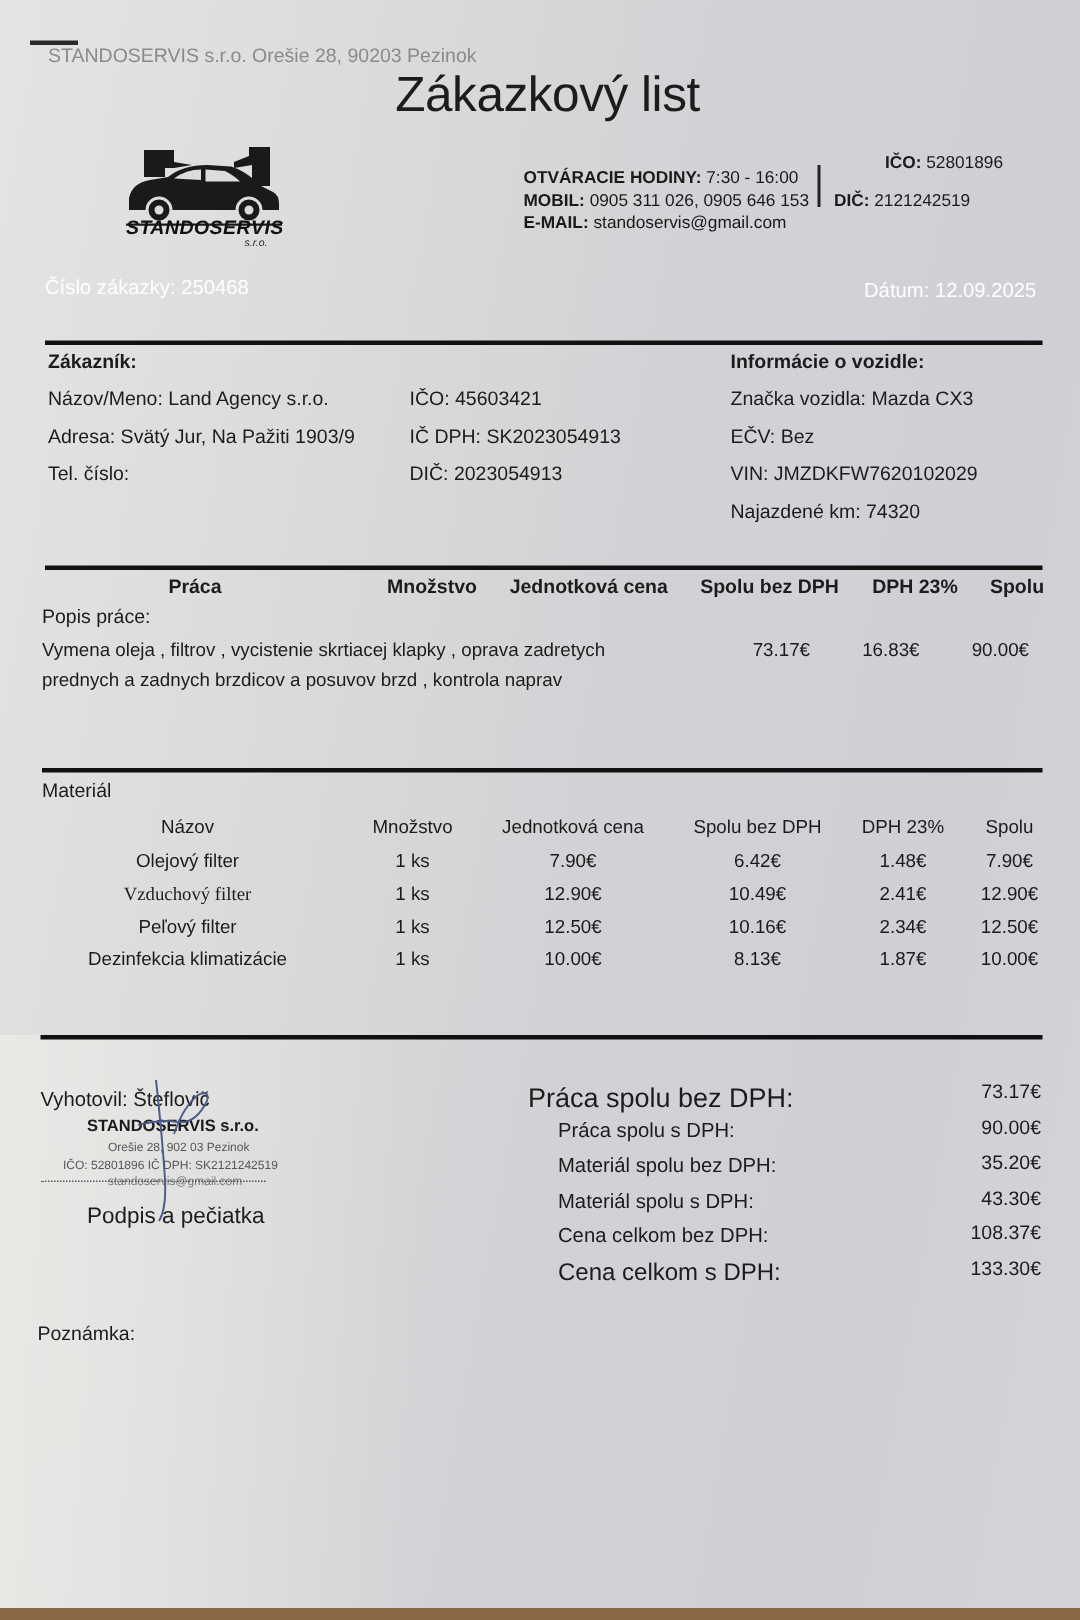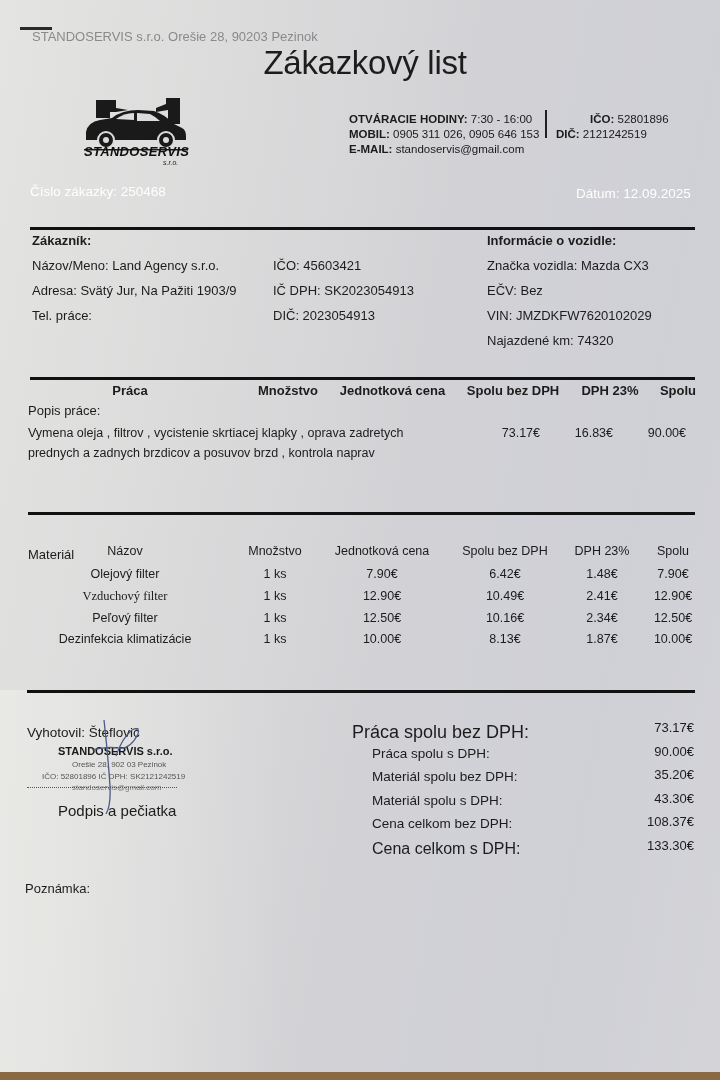--- a/index.html
+++ b/index.html
@@ -75,37 +75,37 @@
 </div>
 <div class="abs contact" style="left:349px; top:128px;">
   <b>MOBIL:</b>
   <span>0905 311 026, 0905 646 153</span>
 </div>
 <div class="abs contact" style="left:349px; top:143px;">
   <b>E-MAIL:</b>
   <span>standoservis@gmail.com</span>
 </div>
 <div class="abs contact-divider"></div>
-<div class="abs contact" style="left:556px; top:113px;padding-left:34px;">
+<div class="abs contact" style="left:556px; top:103px;padding-left:34px;">
   <b>IČO:</b>
   <span>52801896</span>
 </div>
 <div class="abs contact" style="left:556px; top:128px;">
   <b>DIČ:</b>
   <span>2121242519</span>
 </div>
 
 <div class="abs meta" style="left:30px; top:184px;">Číslo zákazky: 250468</div>
 <div class="abs meta" style="left:576px; top:186px;">Dátum: 12.09.2025</div>
 
 <div class="abs rule" style="left:30px; top:227px; width:665px;"></div>
 <div class="abs txt bold" style="left:32px; top:233px;">Zákazník:</div>
 <div class="abs txt" style="left:32px; top:258px;">Názov/Meno: Land Agency s.r.o.</div>
 <div class="abs txt" style="left:32px; top:283px;">Adresa: Svätý Jur, Na Pažiti 1903/9</div>
-<div class="abs txt" style="left:32px; top:308px;">Tel. práce:</div>
+<div class="abs txt" style="left:32px; top:308px;">Tel. číslo:</div>
 <div class="abs txt" style="left:273px; top:258px;">IČO: 45603421</div>
 <div class="abs txt" style="left:273px; top:283px;">IČ DPH: SK2023054913</div>
 <div class="abs txt" style="left:273px; top:308px;">DIČ: 2023054913</div>
 
 <div class="abs txt bold" style="left:487px; top:233px;">Informácie o vozidle:</div>
 <div class="abs txt" style="left:487px; top:258px;">Značka vozidla: Mazda CX3</div>
 <div class="abs txt" style="left:487px; top:283px;">EČV: Bez</div>
 <div class="abs txt" style="left:487px; top:308px;">VIN: JMZDKFW7620102029</div>
 <div class="abs txt" style="left:487px; top:333px;">Najazdené km: 74320</div>
 
@@ -117,21 +117,21 @@
 <div class="abs txt bold ca" style="left:572px; width:76px; top:383px;">DPH 23%</div>
 <div class="abs txt bold ca" style="left:652px; width:52px; top:383px;">Spolu</div>
 <div class="abs txt" style="left:28px; top:403px;">Popis práce:</div>
 <div class="abs txt small" style="left:28px; top:426px;">Vymena oleja , filtrov , vycistenie skrtiacej klapky , oprava zadretych</div>
 <div class="abs txt small" style="left:28px; top:446px;">prednych a zadnych brzdicov a posuvov brzd , kontrola naprav</div>
 <div class="abs txt small ra" style="left:470px; width:70px; top:426px;">73.17€</div>
 <div class="abs txt small ra" style="left:545px; width:68px; top:426px;">16.83€</div>
 <div class="abs txt small ra" style="left:620px; width:66px; top:426px;">90.00€</div>
 
 <div class="abs rule" style="left:28px; top:512px; width:667px;"></div>
-<div class="abs txt" style="left:28px; top:519px;margin-top:28px;">Materiál</div>
+<div class="abs txt" style="left:28px; top:519px;">Materiál</div>
 
 <div class="abs txt small ca" style="left:70px; width:110px; top:544px;">Názov</div>
 <div class="abs txt small ca" style="left:240px; width:70px; top:544px;">Množstvo</div>
 <div class="abs txt small ca" style="left:322px; width:120px; top:544px;">Jednotková cena</div>
 <div class="abs txt small ca" style="left:450px; width:110px; top:544px;">Spolu bez DPH</div>
 <div class="abs txt small ca" style="left:567px; width:70px; top:544px;">DPH 23%</div>
 <div class="abs txt small ca" style="left:646px; width:54px; top:544px;">Spolu</div>
 
 <div class="abs txt small ca" style="left:30px; width:190px; top:567px;">Olejový filter</div>
 <div class="abs txt small ca" style="left:240px; width:70px; top:567px;">1 ks</div>

